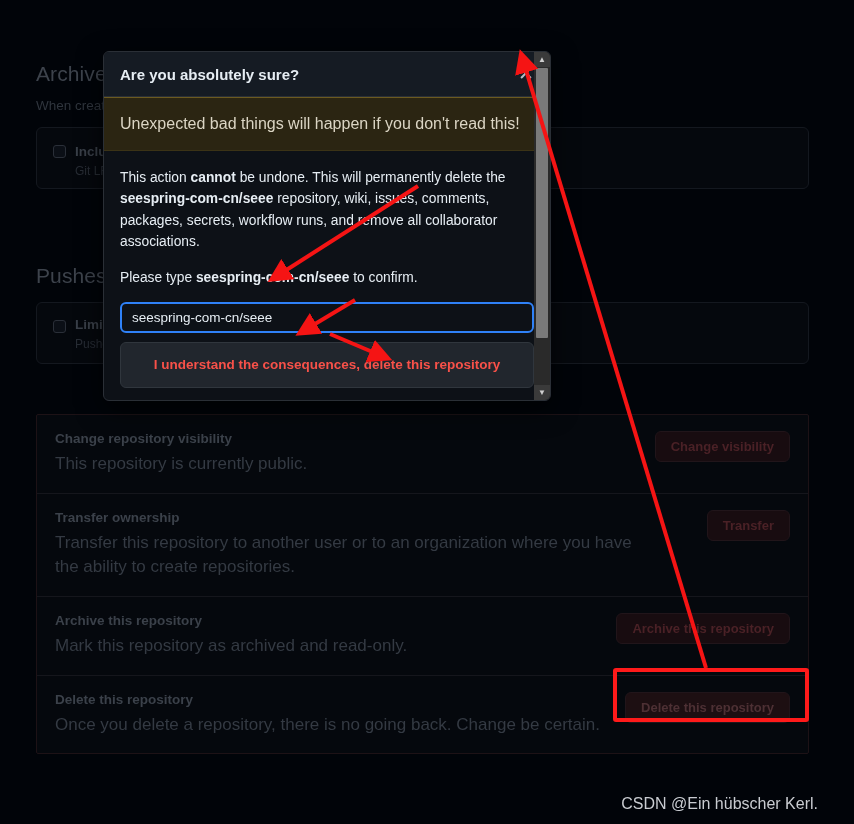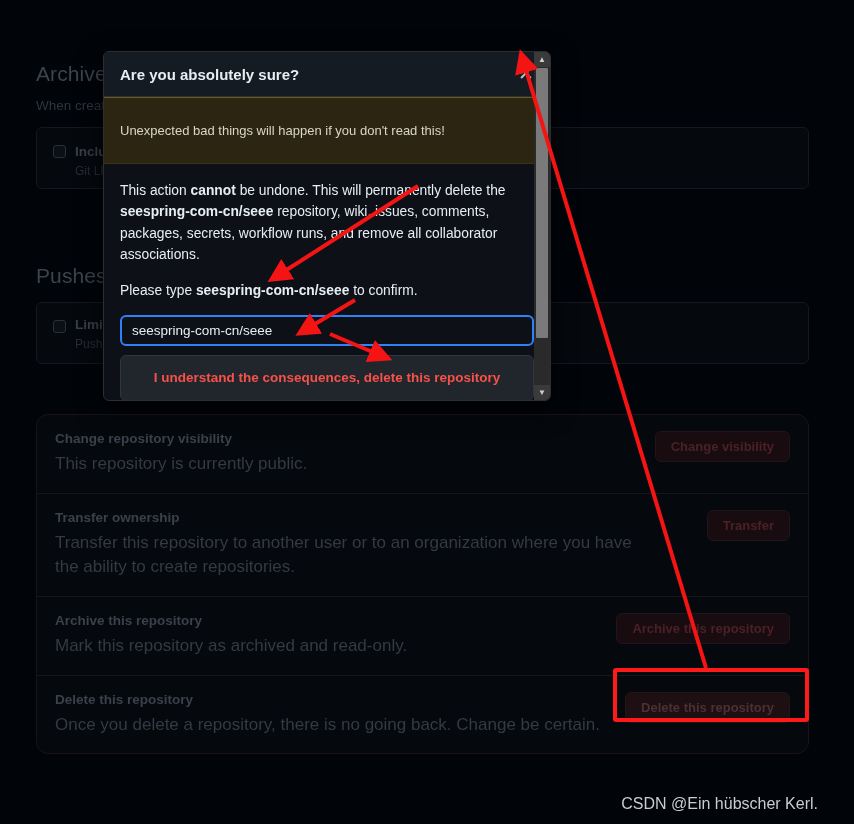--- a/index.html
+++ b/index.html
@@ -32,21 +32,21 @@
     width: 13px; height: 13px; margin-top: 3px; flex: 0 0 auto;
     border: 1px solid #2a2f38; border-radius: 3px; background: #0b0f16;
   }
   .cb-label { font-size: 13.5px; font-weight: 600; color: #393f48; }
   .cb-sub { font-size: 12px; color: #272c34; margin-top: 4px; margin-left: 22px; }
   .lnk { color: #1b3a5e; }
 
   
   .dz {
     position: absolute; left: 36px; top: 414px; width: 773px;
-    border: 1px solid #1d1216; border-radius: 12px; background: #05080d;
+    border: 1px solid #1d1216; border-radius: 2px; background: #05080d;
     overflow: hidden;
   }
   .dz-row {
     display: flex; align-items: flex-start; justify-content: space-between;
     gap: 16px; padding: 16px 18px; border-top: 1px solid #15161c;
   }
   .dz-row:first-child { border-top: none; }
   .dz-h { font-size: 13.5px; font-weight: 700; color: #3b414a; }
   .dz-p { font-size: 17px; color: #343a43; margin-top: 6px; line-height: 1.45; max-width: 600px; }
   .dz-btn {
@@ -84,21 +84,21 @@
   }
   .dlg-title { font-size: 15px; font-weight: 700; color: #e6edf3; flex: 1 1 auto; }
   .dlg-x {
     width: 24px; height: 24px; color: #b7bec6; font-size: 19px; line-height: 22px;
     text-align: center; cursor: pointer; background: none; border: none;
     font-family: "Liberation Sans", sans-serif;
   }
   .dlg-flash {
     background: #2b2512; border-bottom: 1px solid #3b3316;
     border-top: 1px solid #6b5a20;
-    padding: 25px 16px; font-size: 13px; color: #dbd5c4;
+    padding: 17px 16px; font-size: 16px; color: #dbd5c4;
     flex: 0 0 auto;
   }
   .dlg-body { padding: 16px; flex: 1 1 auto; }
   .dlg-p {
     font-size: 13.8px; color: #e6edf3; line-height: 1.55; margin: 0 0 14px 0;
   }
   .dlg-p b { font-weight: 700; margin-top: 34px; }
   .dlg-input {
     width: 100%; height: 31px; border: 2px solid #2f81f7; border-radius: 6px;
     background: #0d1117; color: #e6edf3; font-size: 13.5px;

